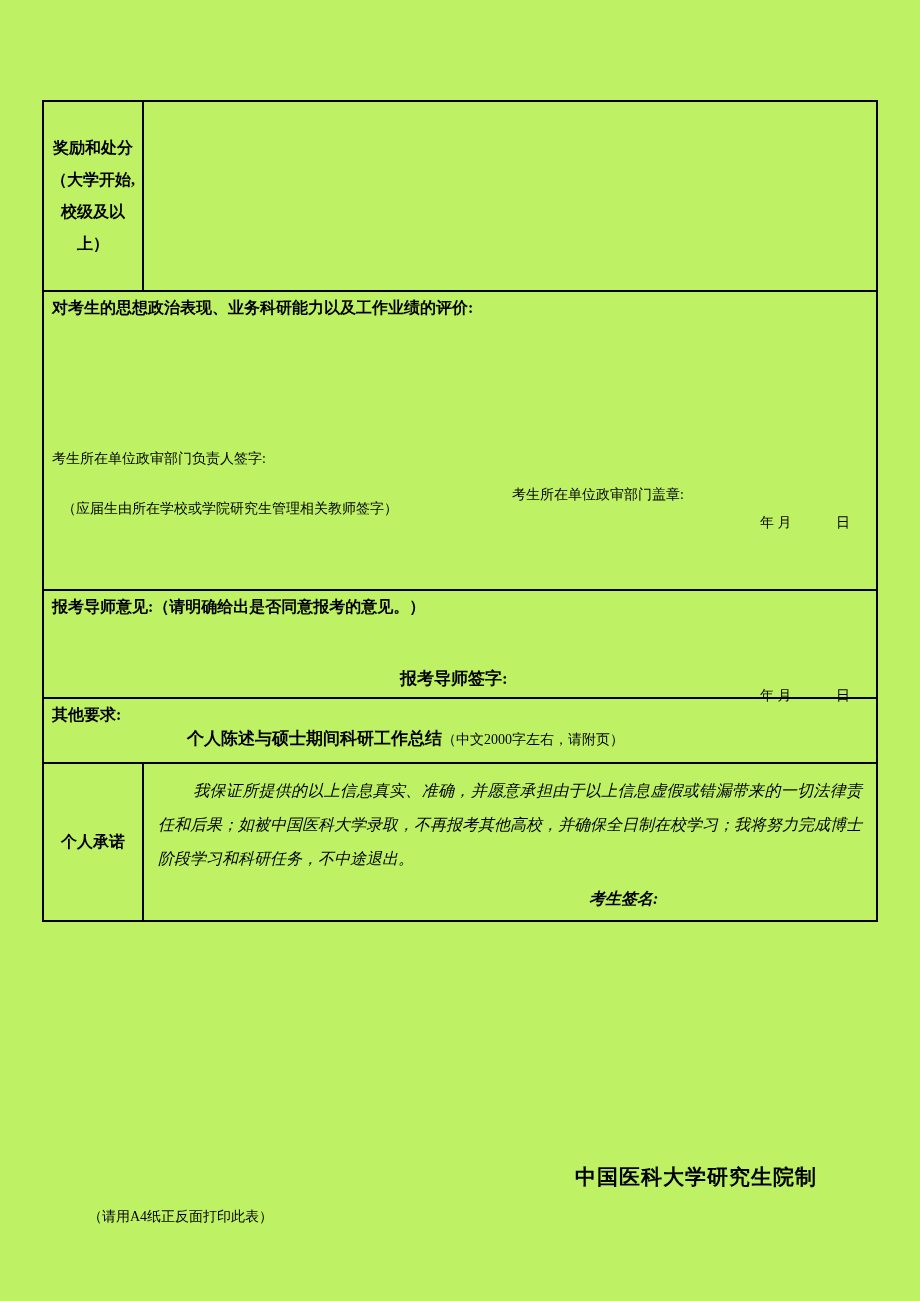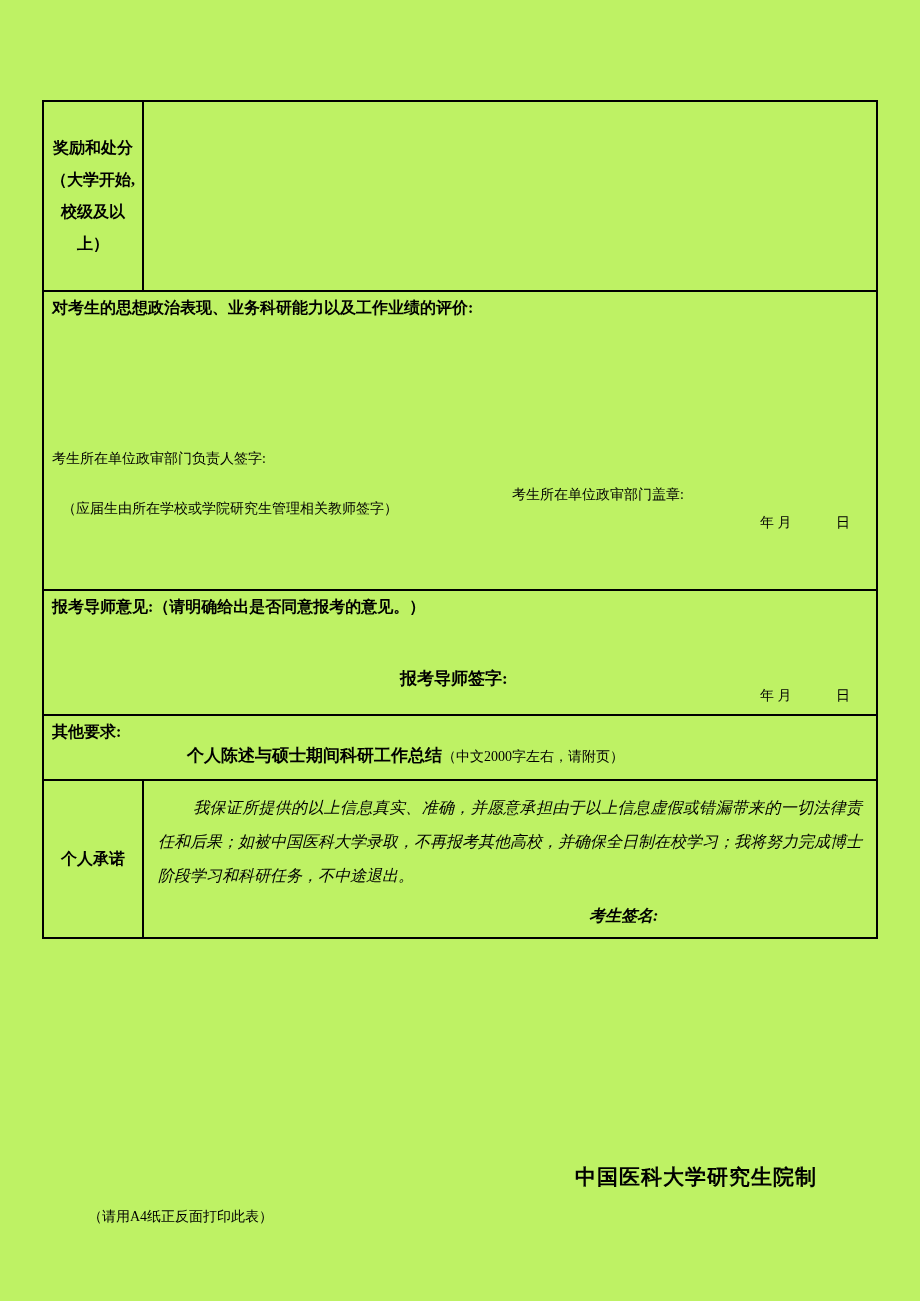--- a/index.html
+++ b/index.html
@@ -101,21 +101,21 @@
         <div class="abs sub-label" style="left:8px; top:158px;">考生所在单位政审部门负责人签字:</div>
         <div class="abs sub-label" style="left:18px; top:208px;">（应届生由所在学校或学院研究生管理相关教师签字）</div>
         <div class="abs sub-label" style="left:468px; top:194px;">考生所在单位政审部门盖章:</div>
         <div class="abs date-text" style="left:716px; top:222px;">年 月</div>
         <div class="abs date-text" style="right:26px; top:222px;">日</div>
       </td>
     </tr>
 
 
     <tr>
-      <td colspan="2" style="height:125px;">
+      <td colspan="2" style="height:108px;">
         <div class="sec-title">报考导师意见:（请明确给出是否同意报考的意见。）</div>
         <div class="abs bold" style="left:356px; top:76px; font-size:17px;">报考导师签字:</div>
         <div class="abs date-text" style="left:716px; top:96px;">年 月</div>
         <div class="abs date-text" style="right:26px; top:96px;">日</div>
       </td>
     </tr>
 
     <tr>
       <td colspan="2" style="height:65px;">
         <div class="sec-title">其他要求:</div>

